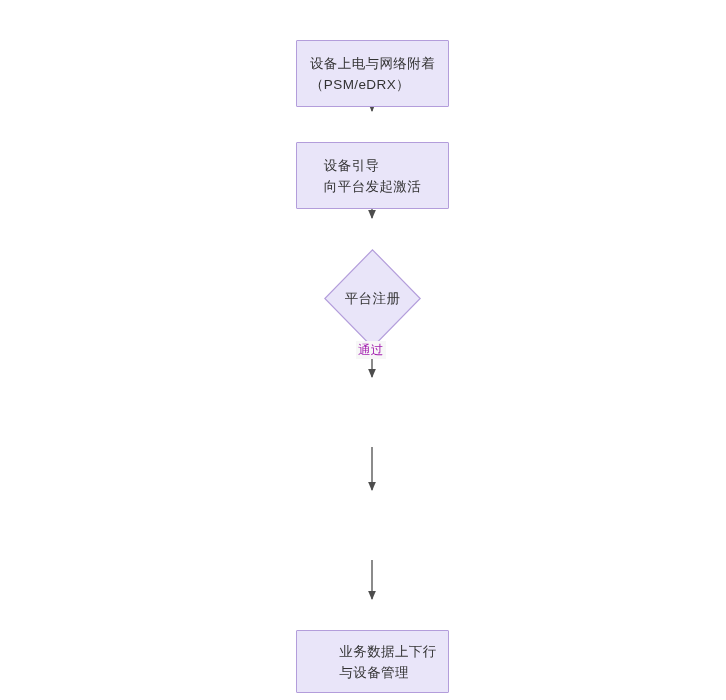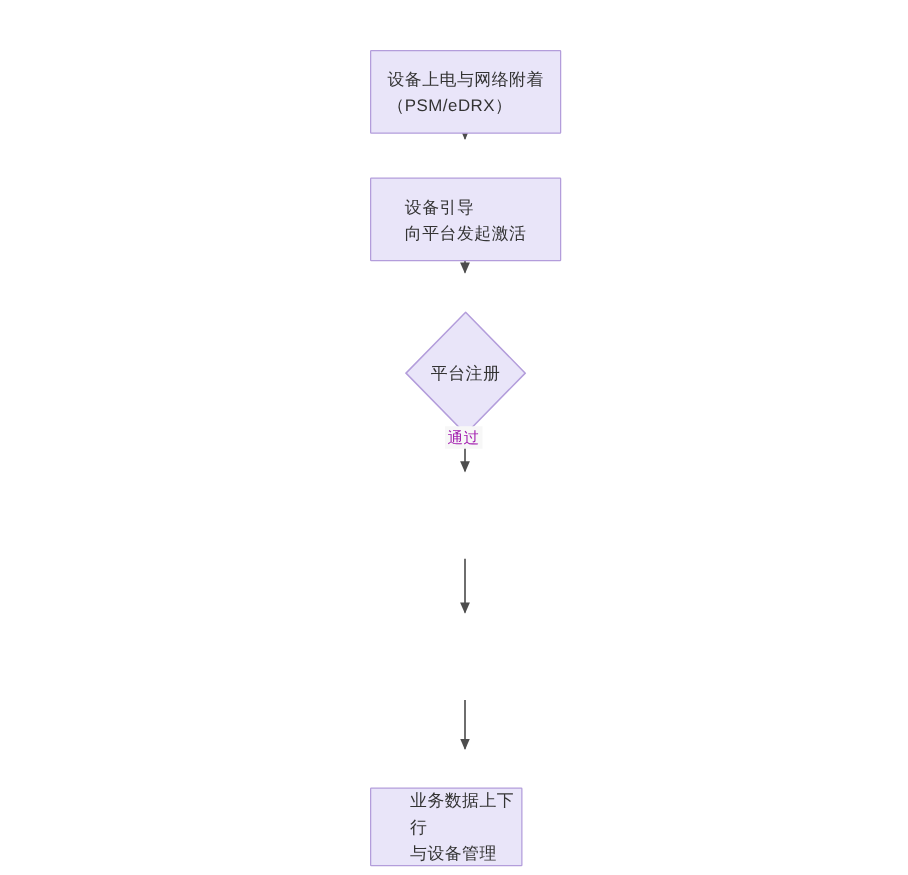--- a/index.html
+++ b/index.html
@@ -122,18 +122,18 @@
     </svg>
     <span class="diamond-label">平台注册</span>
   </div>
 
   <div class="edge-label" style="left:356px; top:341px;">
     <span>通过</span>
   </div>
 
 
 
-  <div class="node node-box" style="left:296px; top:602px; width:122px; height:63px;padding-left:31px;">
+  <div class="node node-box" style="left:296px; top:602px; width:153px; height:63px;padding-left:31px;">
     <span class="node-label">业务数据上下行
 与设备管理</span>
   </div>
 
 </div>
 
 </body></html>

